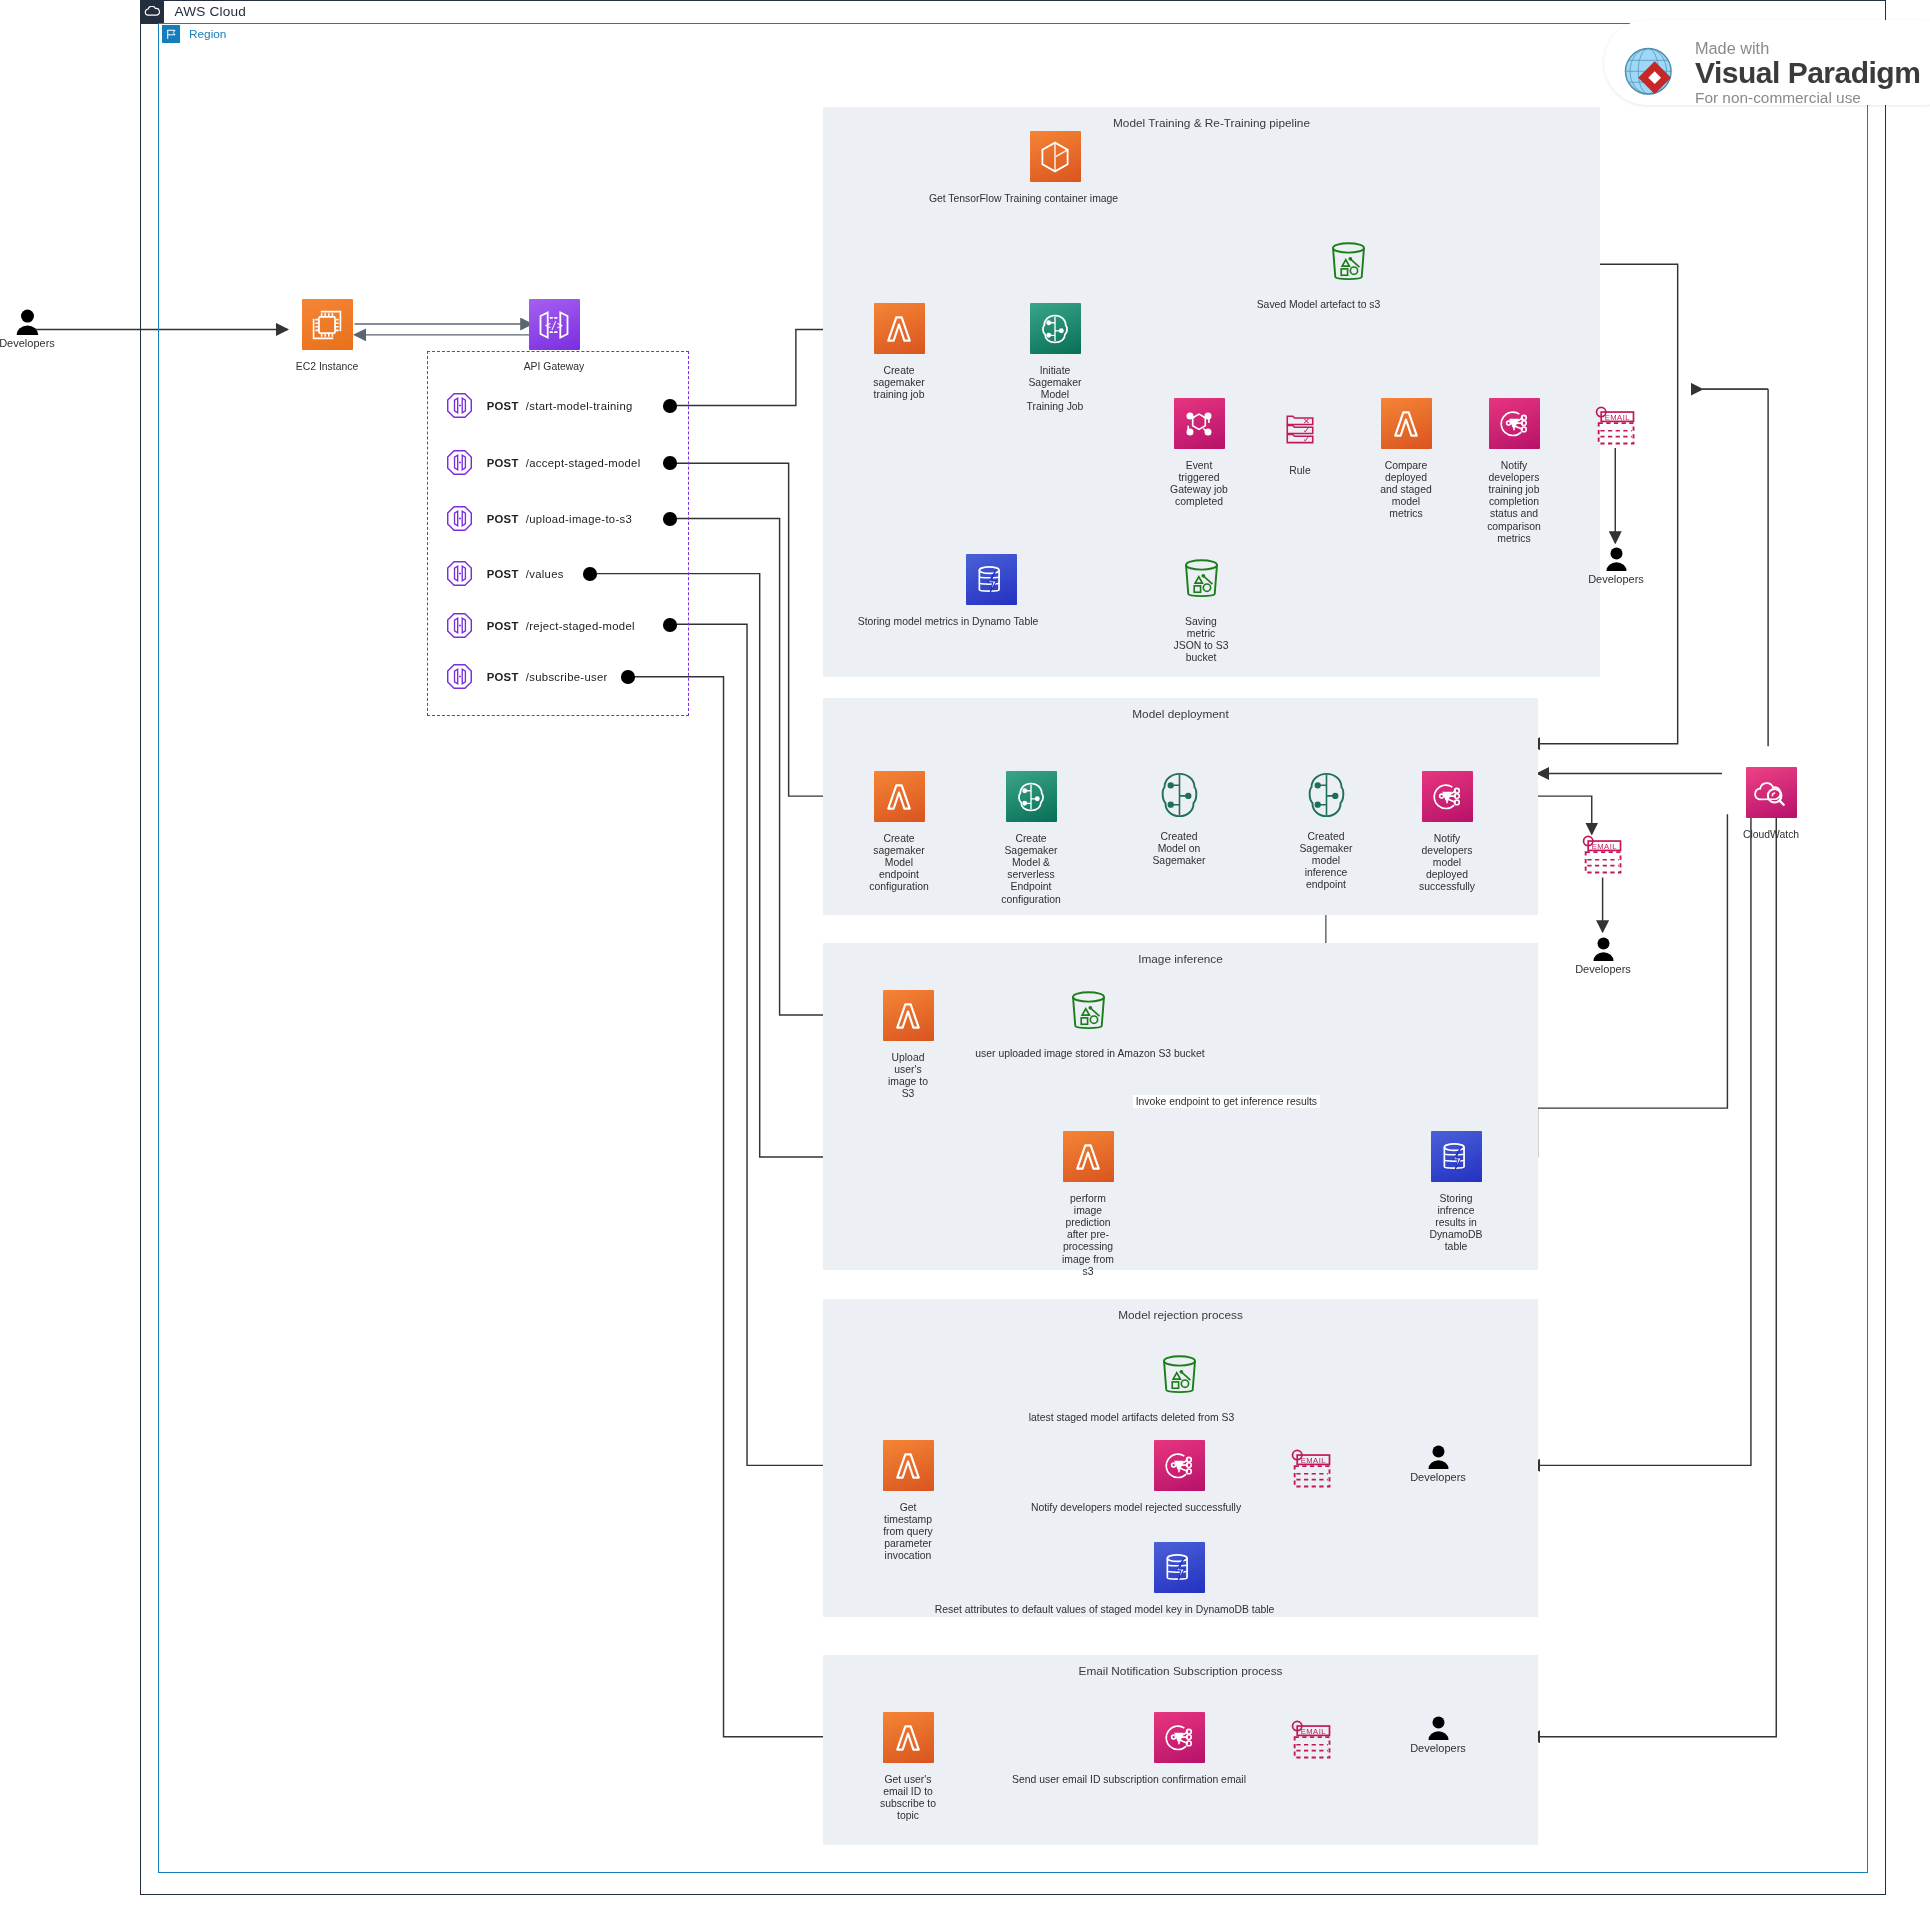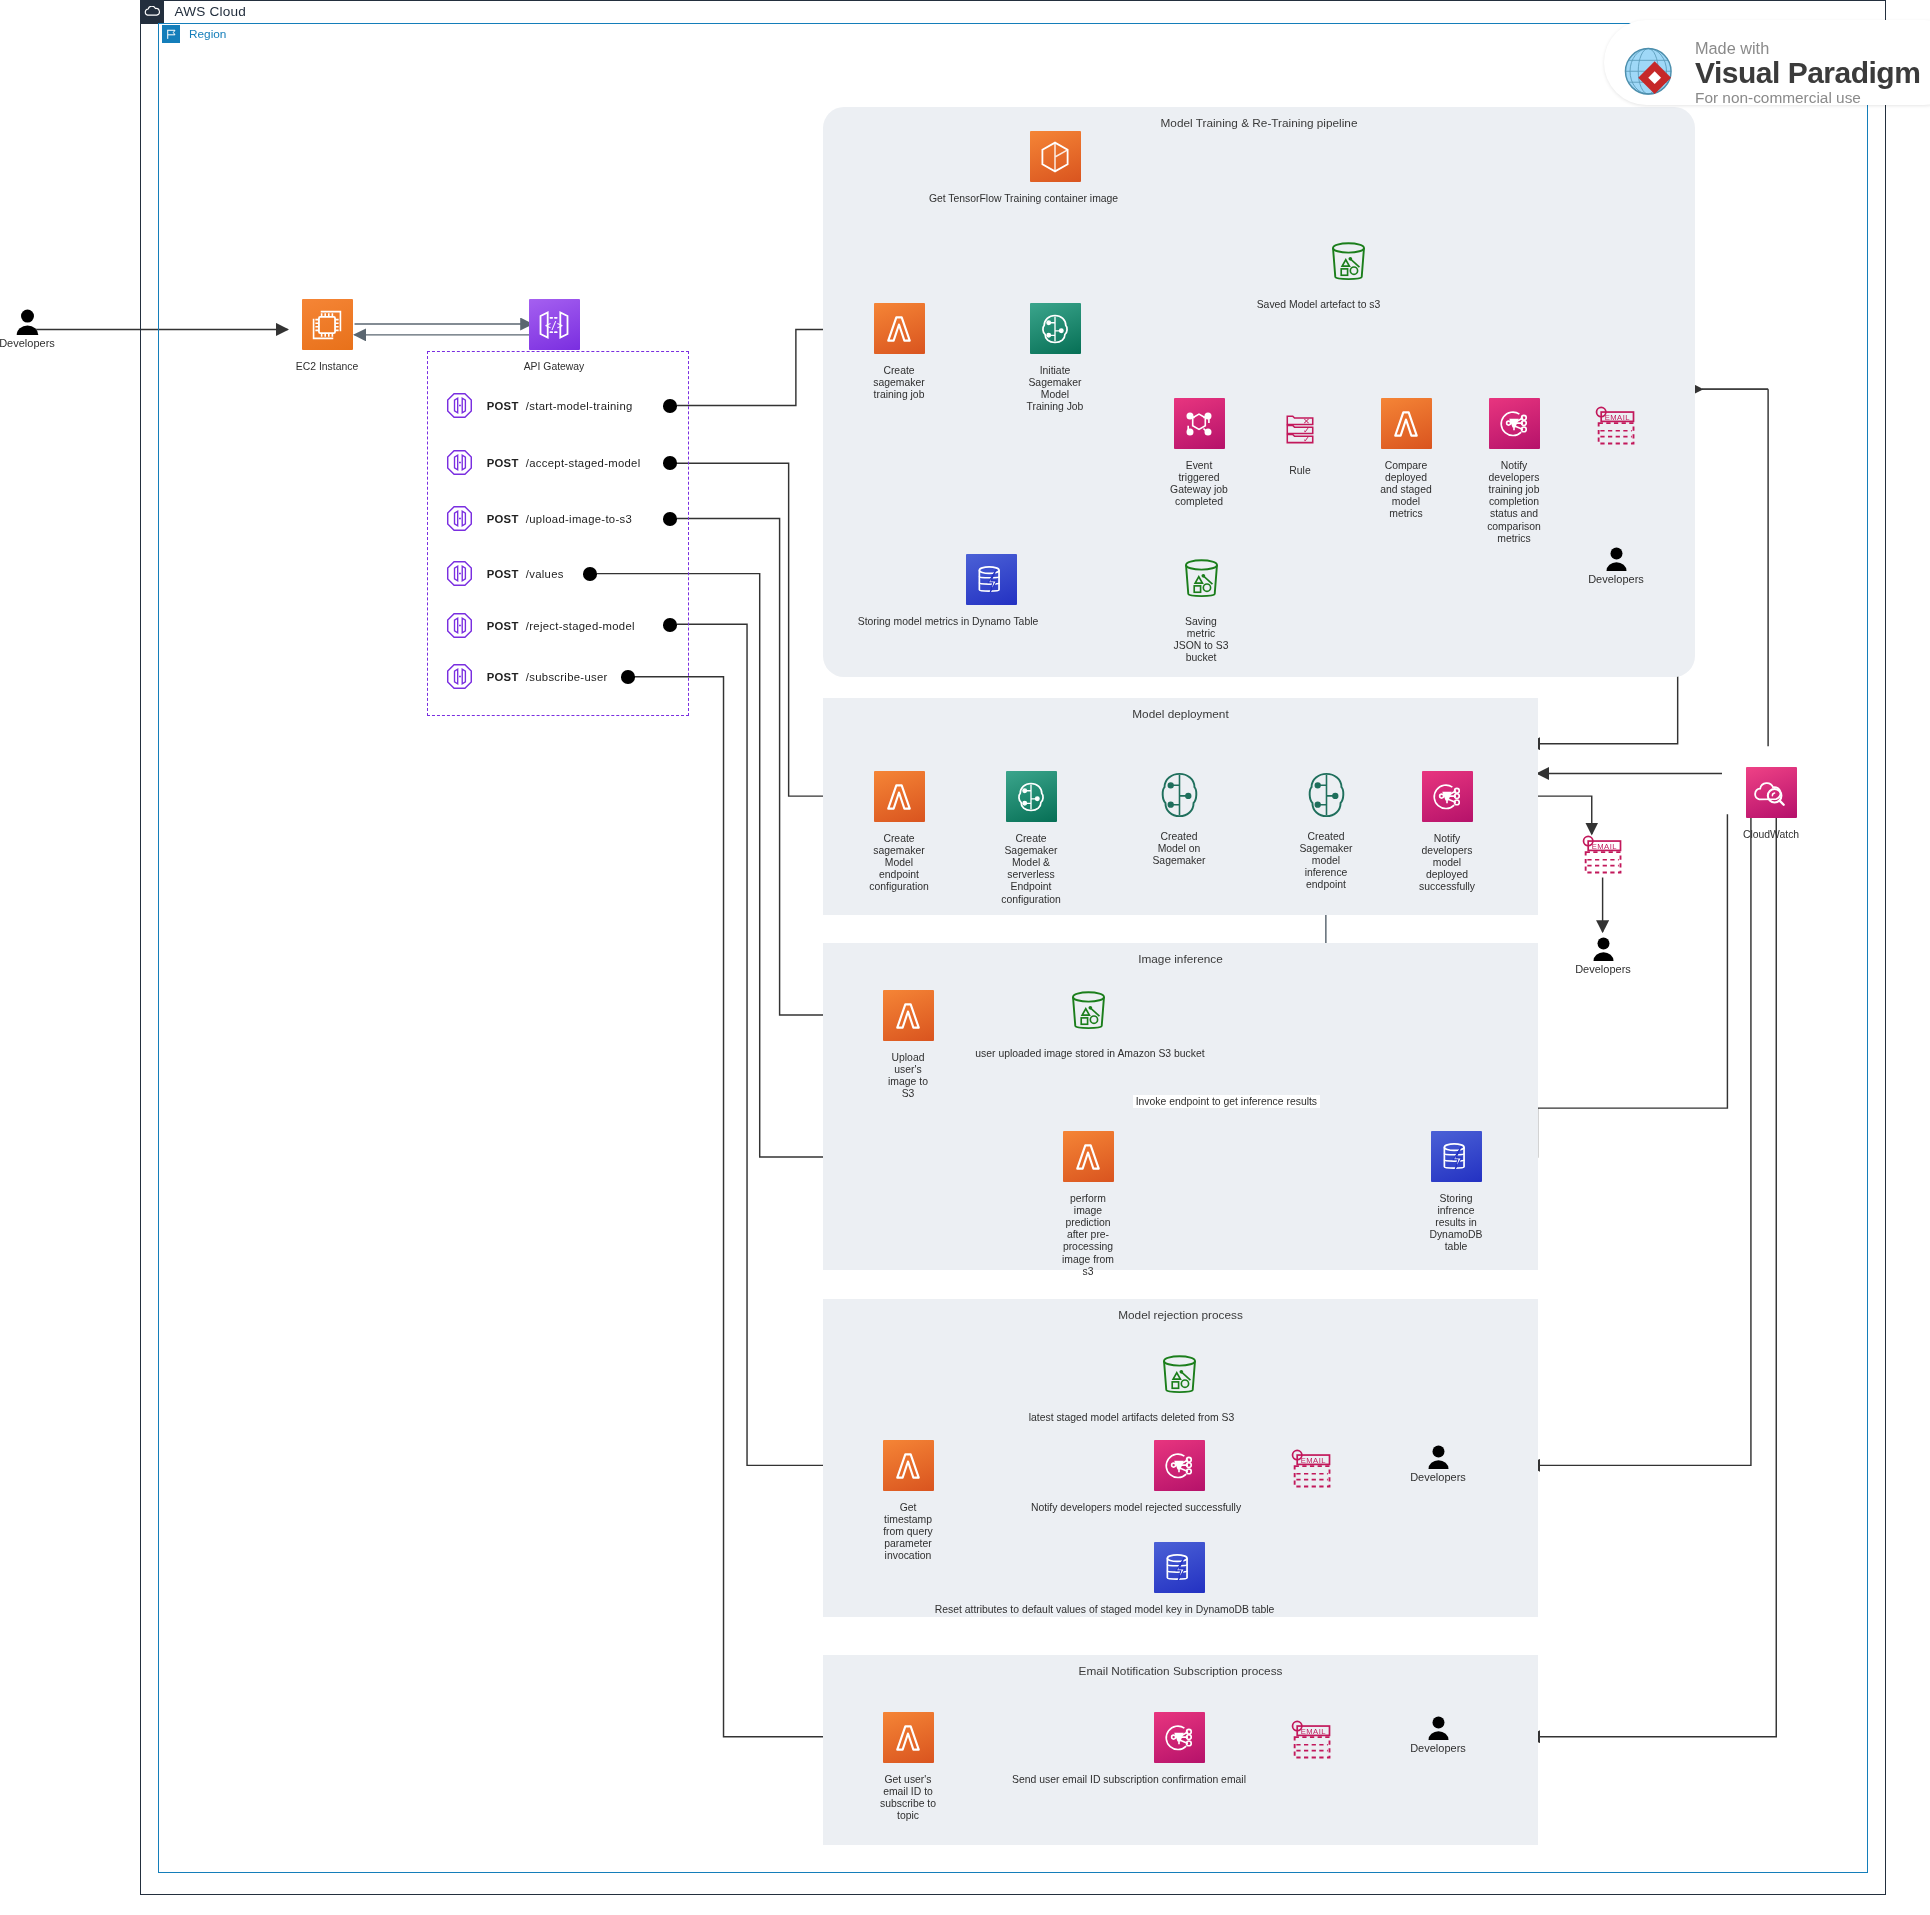--- a/index.html
+++ b/index.html
@@ -178,21 +178,21 @@
   <div class="region"></div>
   <div class="region-hdr">
     <div class="region-badge">
       <svg width="12.7" height="12.7" viewBox="0 0 14 14">
           <path d="M3,2 L3,12 M3,2.5 L11,2.5 L9.2,5 L11,7.5 L3,7.5" fill="none" stroke="#fff" stroke-width="1.1"></path>
         </svg>
     </div>
     <div class="region-title">Region</div>
   </div>
 
-  <div class="panel" style="left:823px;top:107px;width:872px;height:570px;border-radius:21px;">
+  <div class="panel" style="left:823px;top:107px;width:777px;height:570px;">
     <div class="panel-title">Model Training &amp; Re-Training pipeline</div>
   </div>
   <div class="panel" style="left:823px;top:698px;width:715px;height:217px;">
     <div class="panel-title">Model deployment</div>
   </div>
   <div class="panel" style="left:823px;top:943px;width:715px;height:327px;">
     <div class="panel-title">Image inference</div>
   </div>
   <div class="panel" style="left:823px;top:1299px;width:715px;height:318px;">
     <div class="panel-title">Model rejection process</div>

